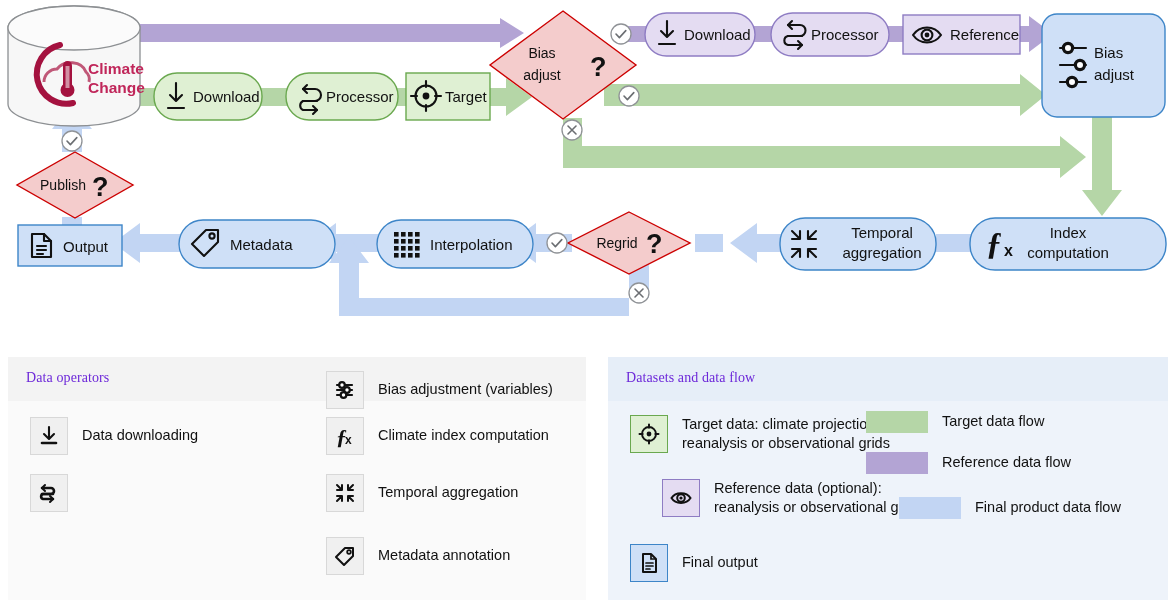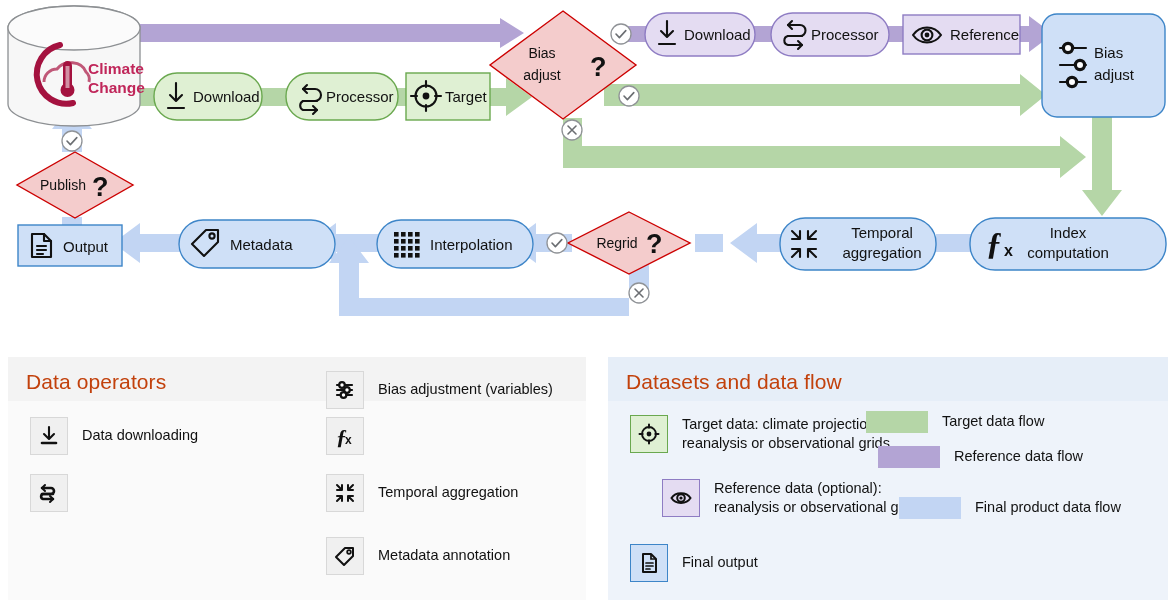--- a/index.html
+++ b/index.html
@@ -2,21 +2,21 @@
 <html><head>
 <meta charset="utf-8">
 <style>
   html,body{margin:0;padding:0;background:#fff;}
   body{width:1176px;height:604px;font-family:"Liberation Sans",sans-serif;color:#111;overflow:hidden;}
   #stage{position:relative;width:1176px;height:604px;}
   svg{display:block;}
   #flow{position:absolute;left:0;top:0;width:1176px;height:340px;}
   
   .legend{position:absolute;box-sizing:border-box;}
-  .legend-title{font-size:21px;color:#c2410c;padding:13px 0 0 18px;letter-spacing:.1px;}
+  .legend-title{font-size:14px;color:#6d28d9;padding:13px 0 0 18px;letter-spacing:.1px;font-family:Liberation Serif, serif;}
   .lg-left{left:8px;top:357px;width:578px;height:243px;background:#fafafa;}
   .lg-left .hdr{height:44px;background:#f3f3f3;}
   .lg-right{left:608px;top:357px;width:560px;height:243px;background:#eef3fa;}
   .lg-right .hdr{height:44px;background:#e6eef8;}
   .lg-row{position:absolute;display:flex;align-items:center;}
   .lg-ico{width:38px;height:38px;box-sizing:border-box;display:flex;align-items:center;
           justify-content:center;flex:0 0 38px;}
   .lg-ico.plain{background:#f0f0f0;border:1px solid #d8d8d8;}
   .lg-ico.green{background:#dff0d3;border:1.3px solid #6aa84f;}
   .lg-ico.purple{background:#e4dcf2;border:1.3px solid #8e7cc3;}
@@ -335,20 +335,21 @@
     <span class="lg-txt">Bias adjustment (variables)</span>
   </div>
 
   <div class="lg-row" style="left:318px;top:60px;width:250px;">
     <span class="lg-ico plain">
       <svg width="24" height="24" viewBox="0 0 24 24">
         <text x="3" y="20" style="font-family:'Liberation Serif',serif;font-style:italic;font-size:22px;font-weight:bold;fill:#111">ƒ</text>
         <text x="12" y="20" style="font-family:'Liberation Sans',sans-serif;font-size:12px;font-weight:bold;fill:#111">x</text>
       </svg>
     </span>
+    <span class="lg-txt">Climate index computation</span>
   </div>
 
   <div class="lg-row" style="left:318px;top:117px;width:250px;">
     <span class="lg-ico plain">
       <svg width="24" height="24" viewBox="0 0 24 24">
         <g fill="none" stroke="#111" stroke-width="2" stroke-linecap="round" stroke-linejoin="round">
           <path d="M4 4l5 5M9 4v5H4M20 4l-5 5M15 4v5h5M4 20l5-5M9 20v-5H4M20 20l-5-5M15 20v-5h5"></path>
         </g>
       </svg>
     </span>
@@ -411,21 +412,21 @@
             </g>
       </svg>
     </span>
     <span class="lg-txt">Final output</span>
   </div>
 
   <div class="lg-row" style="left:258px;top:54px;width:290px;">
     <span class="swatch" style="background:#b5d6a7"></span>
     <span class="lg-txt">Target data flow</span>
   </div>
-  <div class="lg-row" style="left:258px;top:89px;width:290px;margin-left:12px;">
+  <div class="lg-row" style="left:258px;top:95px;width:290px;">
     <span class="swatch" style="background:#b3a4d4"></span>
     <span class="lg-txt">Reference data flow</span>
   </div>
   <div class="lg-row" style="left:258px;top:140px;width:290px;padding-left:33px;">
     <span class="swatch" style="background:#c2d5f3"></span>
     <span class="lg-txt">Final product data flow</span>
   </div>
 </div>
 
 </div>

